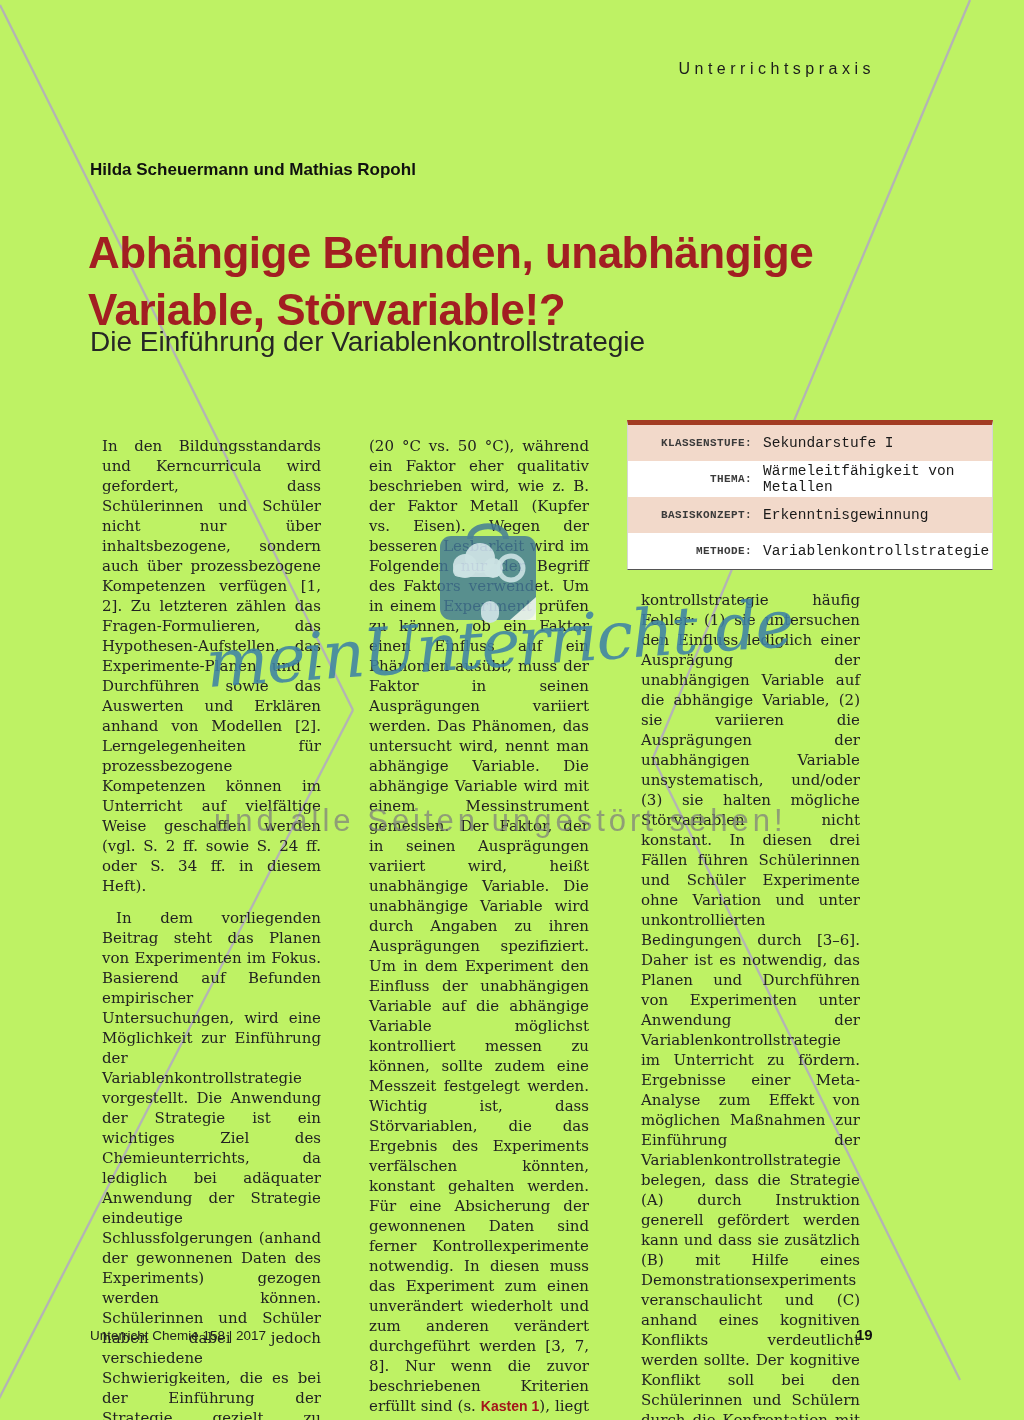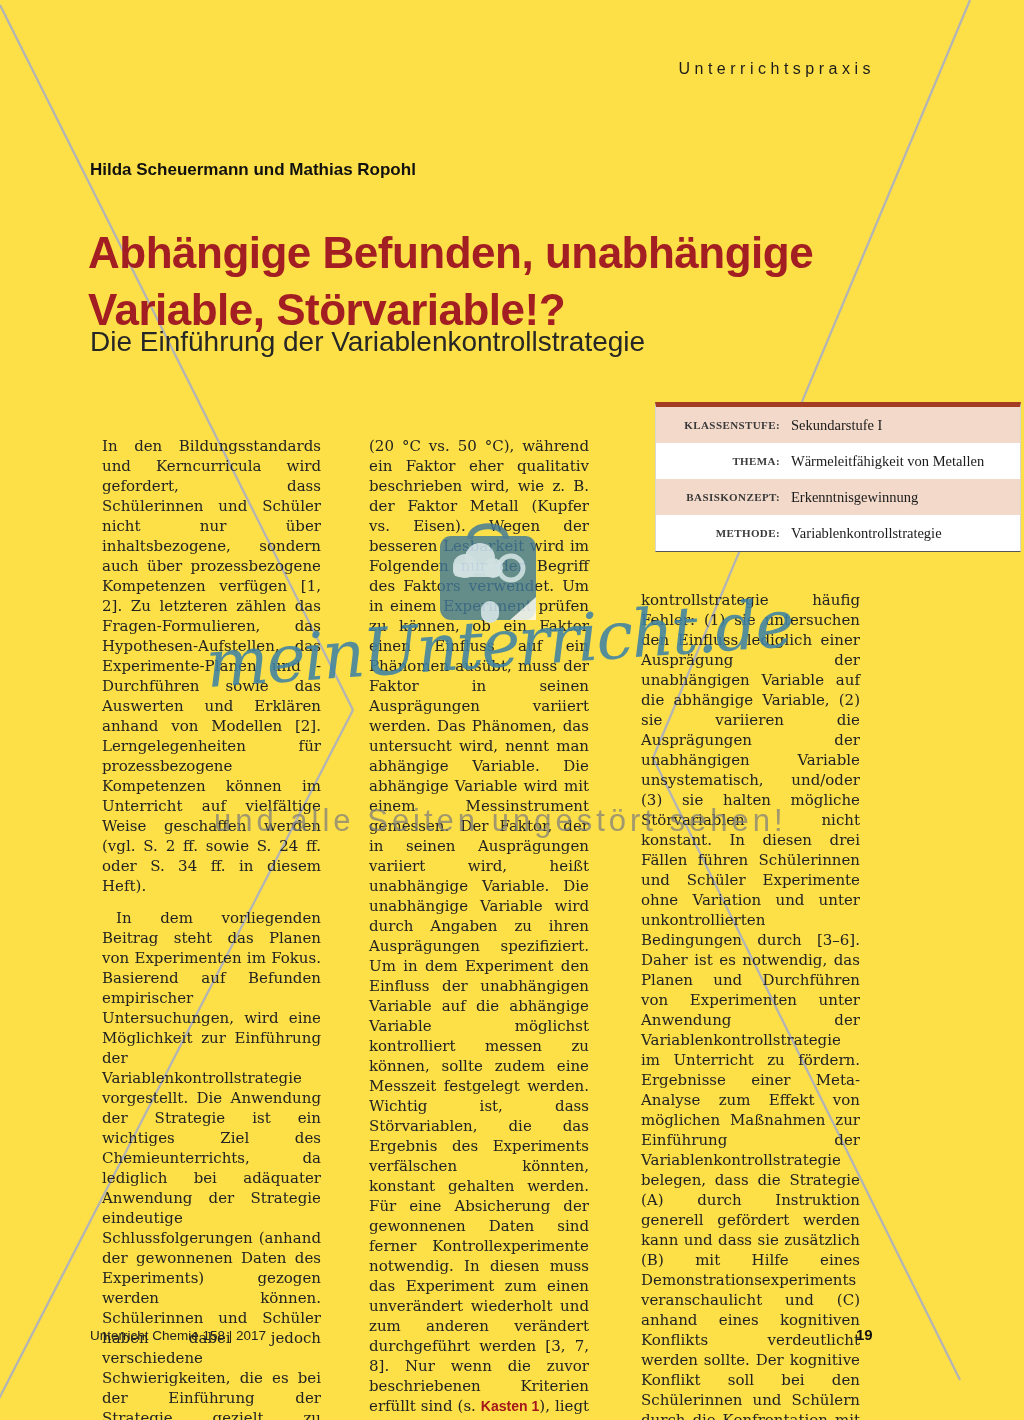--- a/index.html
+++ b/index.html
@@ -1,17 +1,17 @@
 <!DOCTYPE html>
 <html lang="de"><head>
 <meta charset="utf-8">
 <style>
   html,body { margin:0; padding:0; background:#ffffff; }
   .page {
-    position:relative; width:1024px; height:1420px; background:#fde047;
+    position:relative; width:1024px; height:1420px; background:#bef264;
     font-family:"DejaVu Serif", serif; overflow:hidden;
   }
   
   .header-label {
     position:absolute; top:60px; right:149px;
     font-family:"Liberation Sans", sans-serif; font-size:16px;
     letter-spacing:4.5px; color:#1c1c1c; z-index:2;
   }
   .authors {
     position:absolute; left:90px; top:160px;
@@ -25,24 +25,24 @@
     color:#a21e22; z-index:2;
   }
   .title span { display:block; }
   .subtitle {
     position:absolute; left:90px; top:326px;
     font-family:"Liberation Sans", sans-serif; font-size:28px;
     color:#262626; z-index:2;
   }
   
   .infobox {
-    position:absolute; left:627px; top:402px; width:364px;
+    position:absolute; left:627px; top:420px; width:364px;
     border-top:5px solid #a33c22; border-bottom:1px solid #555;
     border-left:1px solid #d5d5d5; border-right:1px solid #d5d5d5;
-    font-family:Liberation Serif, serif; z-index:2; background:#fff;margin-left:28px;
+    font-family:Liberation Mono, monospace; z-index:2; background:#fff;
   }
   .infobox .row { display:flex; height:36px; align-items:center; }
   .infobox .row.tint { background:#f2d9ca; }
   .infobox .lbl {
     width:124px; text-align:right; font-size:11px; font-weight:bold;
     color:#3a3a3a; letter-spacing:0.4px; flex-shrink:0;
   }
   .infobox .val { margin-left:11px; font-size:14.5px; color:#1a1a1a; }
   
   .col {

